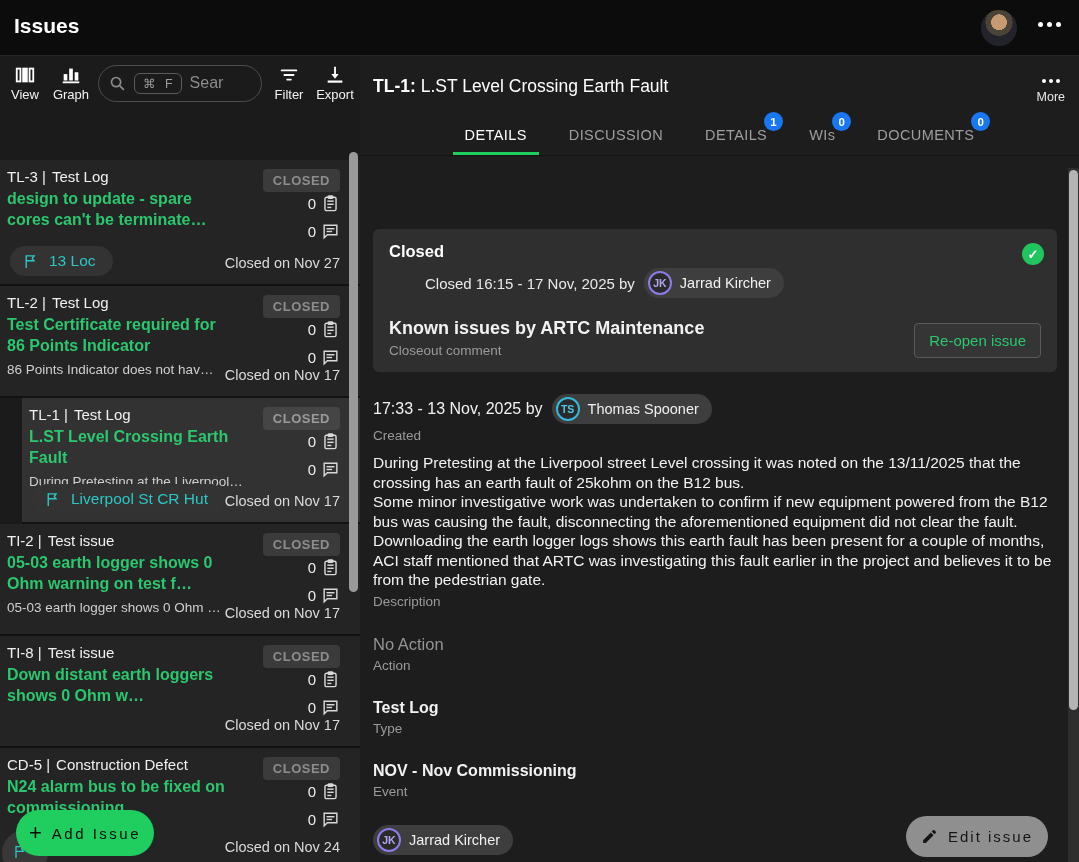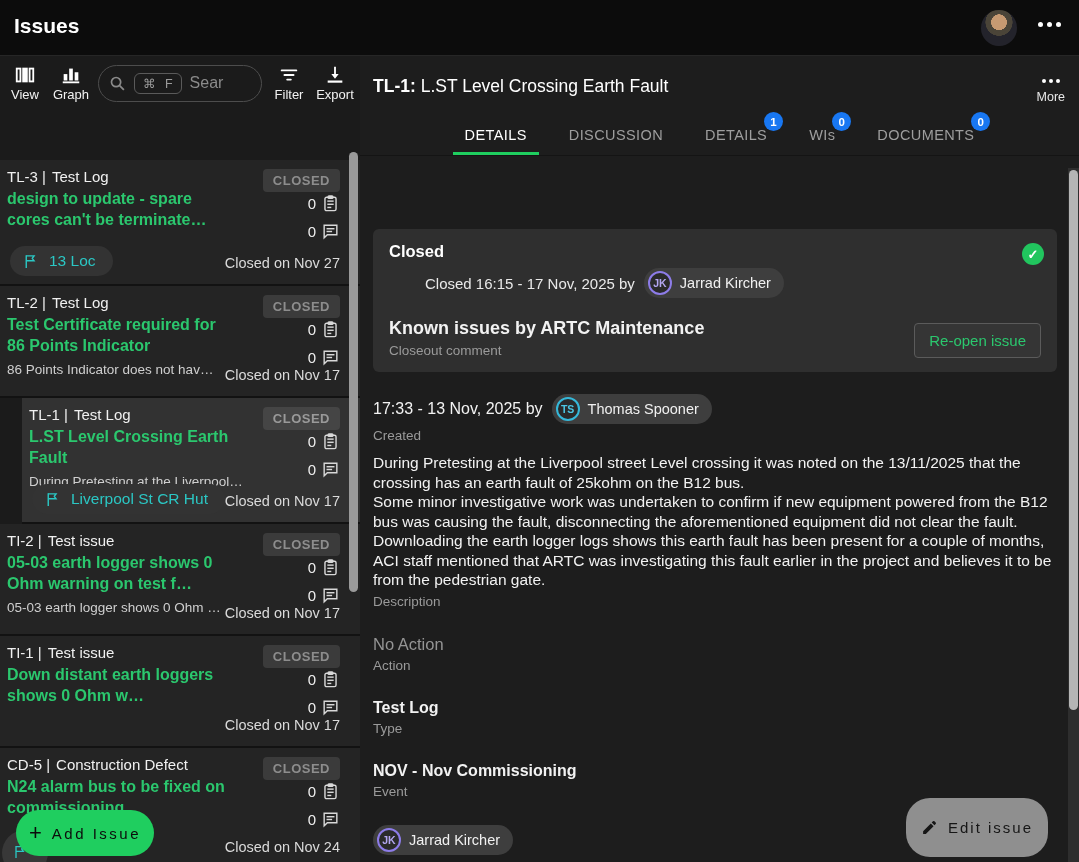--- a/index.html
+++ b/index.html
@@ -104,21 +104,21 @@
   .created .line { display:flex; align-items:center; gap:9px; }
   .created .txt { font-size:16px; font-weight:500; color:#f2f2f2; }
 
   .descr { margin-top:10px; }
   .descr .dtext { font-size:15.5px; line-height:19.5px; color:#f2f2f2; white-space:pre-line; max-width:680px; }
 
   .field { margin-top:26px; }
   .field .val { font-size:16px; font-weight:600; color:#f2f2f2; }
   .field .val.muted { color:#949494; font-weight:400; font-size:16.5px; }
 
-  .edit-btn { position:absolute; right:31px; bottom:5px; width:142px; height:59px; border-radius:24px; background:#8f8f8f; border:none;
+  .edit-btn { position:absolute; right:31px; bottom:5px; width:142px; height:41px; border-radius:24px; background:#8f8f8f; border:none;
               display:flex; align-items:center; justify-content:center; gap:10px; cursor:pointer; }
   .edit-btn svg { width:17px; height:17px; }
   .edit-btn span { font-size:15px; font-weight:500; letter-spacing:2px; color:#161616; }
 
   .main-scroll-track { position:absolute; right:0; top:112px; width:11px; bottom:0; background:#2e2e2e; }
   .main-scroll-thumb { position:absolute; right:1px; top:114px; width:9px; height:540px; background:#b5b5b5; border-radius:5px; }
 </style>
 </head>
 <body>
 
@@ -292,21 +292,21 @@
           <svg viewBox="0 0 24 24" fill="none" stroke="#d8d8d8" stroke-width="1.8">
               <path d="M4 4h16v12H8l-4 4z"></path>
               <line x1="7" y1="8.5" x2="17" y2="8.5"></line>
               <line x1="7" y1="12" x2="14" y2="12"></line>
             </svg>
           </div>
         <div class="i-date">Closed on Nov 17</div>
       </div>
 
       <div class="issue h112">
-        <div class="i-meta"><span>TI-1 |</span><span class="type">Test issue</span></div>
+        <div class="i-meta"><span>TI-8 |</span><span class="type">Test issue</span></div>
         <div class="i-title">Down distant earth loggers shows 0 Ohm w…</div>
         <div class="i-badge">CLOSED</div>
         <div class="i-count c1">
             <span>0</span>
           <svg viewBox="0 0 24 24" fill="none" stroke="#d8d8d8" stroke-width="1.8">
               <rect x="5" y="4" width="14" height="17" rx="2"></rect>
               <rect x="9" y="2.5" width="6" height="3" rx="1" fill="#d8d8d8"></rect>
               <line x1="8" y1="9" x2="16" y2="9"></line>
               <line x1="8" y1="13" x2="16" y2="13"></line>
               <line x1="8" y1="17" x2="13" y2="17"></line>

